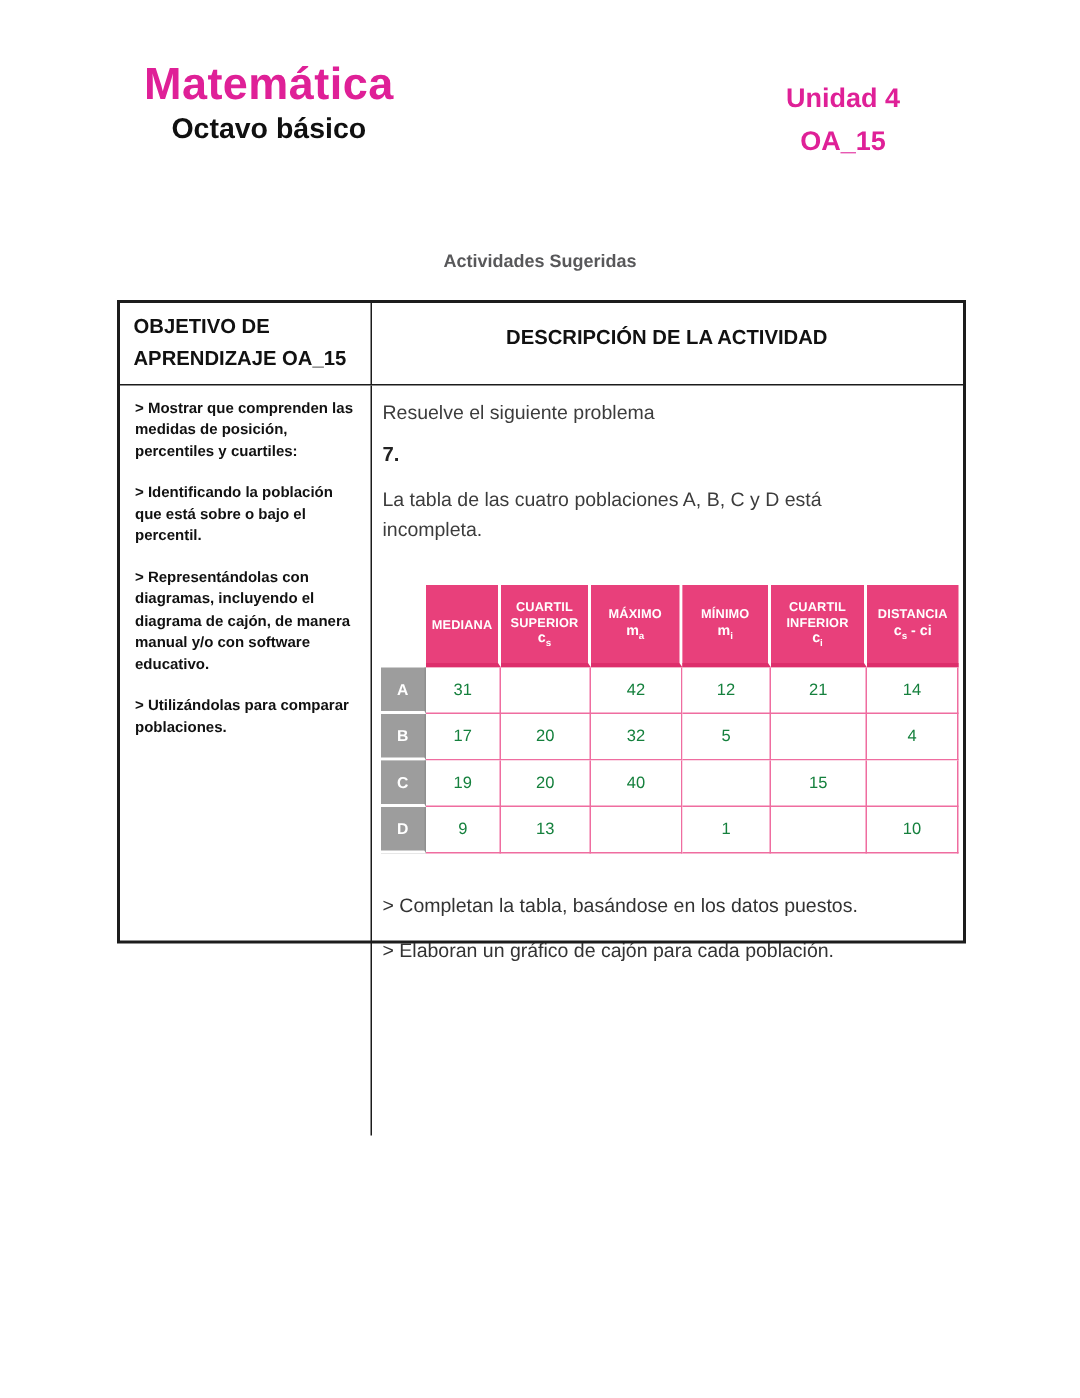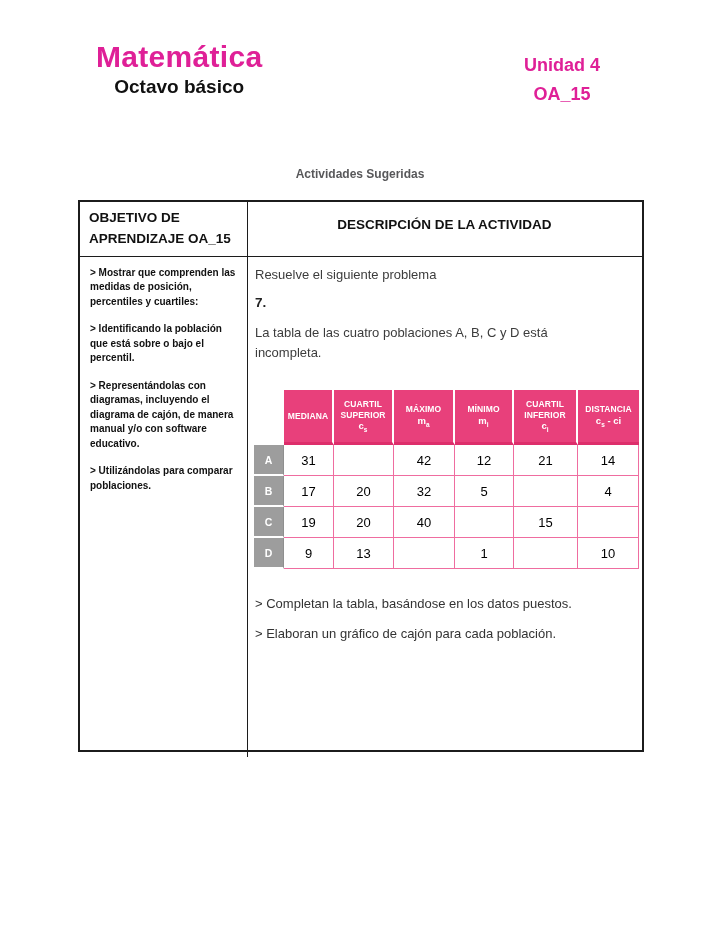--- a/index.html
+++ b/index.html
@@ -18,21 +18,21 @@
   .doc-oa { margin-top:8px; }
 
   
   .section-title {
     position:absolute; top:167px; left:0; width:720px;
     text-align:center; font-size:12px; font-weight:bold; color:#58585a;
   }
 
   
   .outer-table {
-    position:absolute; left:78px; top:200px; width:566px; height:552px;
+    position:absolute; left:78px; top:200px; width:566px; height:429px;
     border:2px solid #1c1c1c; background:#fff;
   }
   .outer-head { display:flex; border-bottom:1.5px solid #1c1c1c; min-height:48px; }
   .outer-body { display:flex; height:500px; }
   .cell-left  { flex:0 0 168px; width:168px; border-right:1.5px solid #1c1c1c; padding:6px 9px; }
   .cell-right { flex:1; padding:5px 6px 5px 5px; }
   .outer-head .cell-left {
     font-weight:bold; font-size:13.5px; line-height:1.55; color:#111;
   }
   .outer-head .cell-right {
@@ -67,21 +67,21 @@
   .pt-h.last { border-right:none; }
   .pt-h-label { font-size:8.5px; font-weight:bold; line-height:1.25; letter-spacing:0.1px; }
   .pt-h-sym   { font-size:9.5px; font-weight:bold; line-height:1.1; margin-top:1px; }
   .pt-h-sym sub { font-size:6.5px; }
   .pt-l {
     background:#9d9d9d; color:#fff; font-weight:bold; font-size:10.5px;
     display:flex; align-items:center; justify-content:center;
     border-bottom:2.5px solid #fff; border-right:1px solid #8f8f8f;
   }
   .pt-d {
-    background:#fff; color:#000000; font-size:13px;
+    background:#fff; color:#15803d; font-size:11px;
     display:flex; align-items:center; justify-content:center;
     border-right:1.5px solid #ef6da0;
     border-bottom:1.5px solid #ef6da0;
   }
 </style>
 </head>
 <body>
 
 <div class="page">
 

